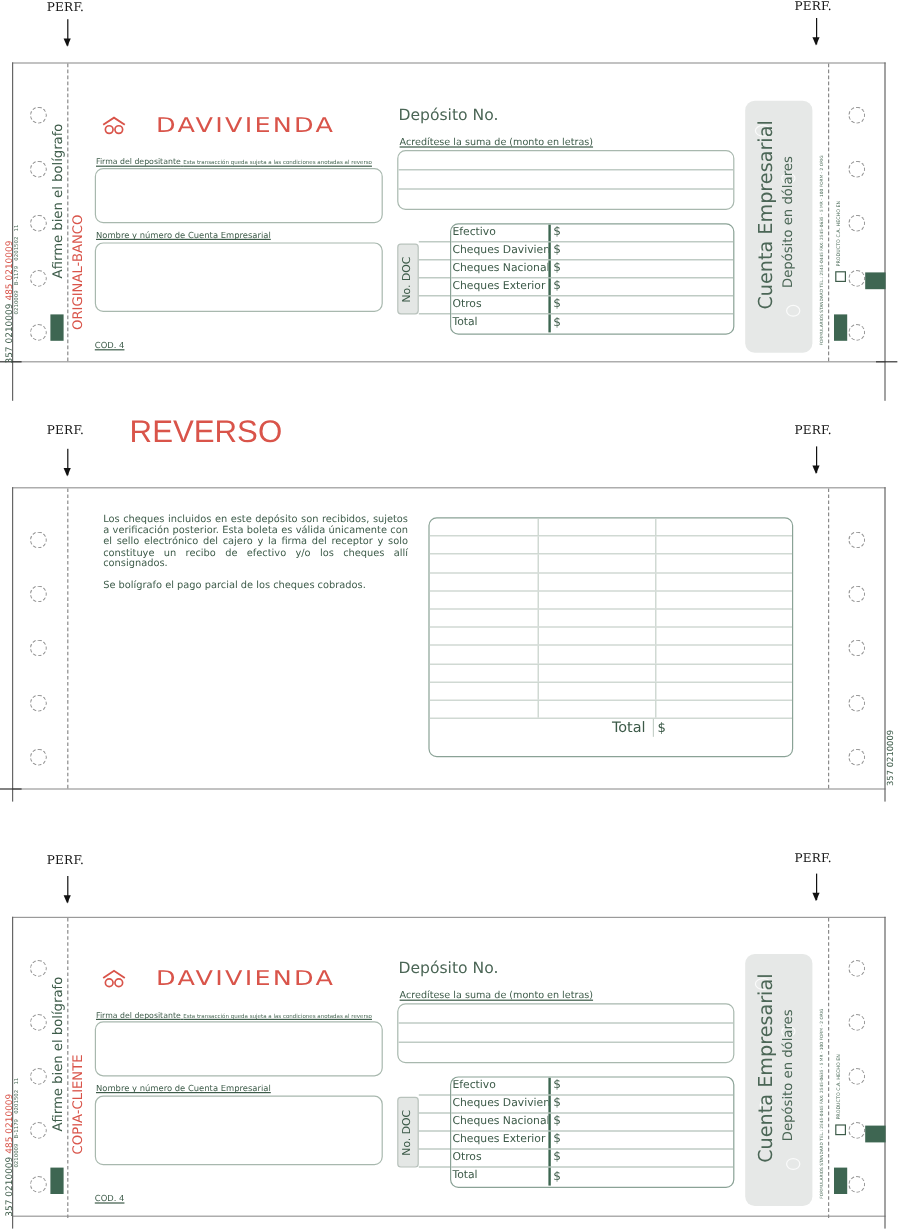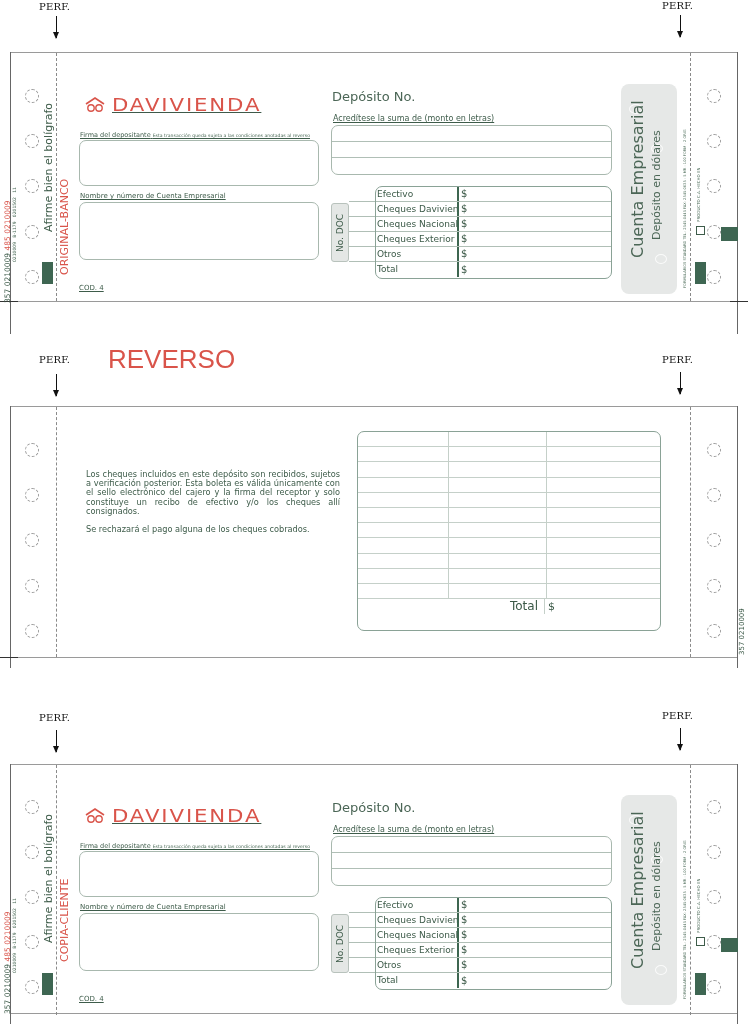--- a/index.html
+++ b/index.html
@@ -11,21 +11,21 @@
   .arrow { position: absolute; width: 1px; background: #111; }
   .arrow::after { content: ""; position: absolute; left: -3px; bottom: -1px; border-left: 3.5px solid transparent; border-right: 3.5px solid transparent; border-top: 7px solid #111; }
 
   .sheet { position: absolute; left: 10px; width: 728px; border-top: 1px solid #9a9a9a; border-bottom: 1px solid #9a9a9a; }
   .edge-l { position: absolute; left: 10px; width: 1px; background: #666; }
   .edge-r { position: absolute; left: 737px; width: 1px; background: #666; }
   .tick { position: absolute; background: #333; }
   .dash-v { position: absolute; width: 0; border-left: 1px dashed #8a8a8a; }
   .hole { position: absolute; width: 14px; height: 14px; border: 1px dashed #9a9a9a; border-radius: 50%; }
 
-  .logo { position: absolute; display: flex; align-items: center; gap: 6px; text-decoration: underline; }
+  .logo { position: absolute; display: flex; align-items: center; gap: 24px; }
   .logo-text { font-family: "DejaVu Sans", sans-serif; font-size: 17px; color: #d9544a; letter-spacing: 1.5px; font-weight: normal; transform: scaleX(1.25); transform-origin: left center; }
   .tiny { font-size: 4.5px; color: #4a6a57; }
   .lbl { font-size: 7.5px; color: #3e5c4a; white-space: nowrap; }
   .box { position: absolute; border: 1px solid #a8b8ae; border-radius: 7px; }
   .title-dep { position: absolute; font-size: 13px; color: #4b6656; }
   .amount-box { position: absolute; border: 1px solid #a8b8ae; border-radius: 7px; overflow: hidden; }
   .amount-box .ln { height: 16px; border-bottom: 1px solid #b0bfb6; }
   .amount-box .ln:last-child { border-bottom: none; }
 
   .totals { position: absolute; border: 1px solid #8aa296; border-radius: 7px; overflow: hidden; }
@@ -192,23 +192,23 @@
   <div class="hole" style="left:25px; top:533px;"></div>
   <div class="hole" style="left:25px; top:579px;"></div>
   <div class="hole" style="left:25px; top:624px;"></div>
   <div class="hole" style="left:707px; top:443px;"></div>
   <div class="hole" style="left:707px; top:488px;"></div>
   <div class="hole" style="left:707px; top:533px;"></div>
   <div class="hole" style="left:707px; top:579px;"></div>
   <div class="hole" style="left:707px; top:624px;"></div>
   <div class="vtext" style="left:738px; top:655px; font-size:7px; color:#3e5c4a;">357 0210009</div>
 
-  <div class="rev-text" style="left:86px; top:428px; width:254px;margin-top:42px;">
+  <div class="rev-text" style="left:86px; top:428px; width:254px;">
     <p>Los cheques incluidos en este depósito son recibidos, sujetos a verificación posterior. Esta boleta es válida únicamente con el sello electrónico del cajero y la firma del receptor y solo constituye un recibo de efectivo y/o los cheques allí consignados.</p>
-    <p>Se rechazará el pago alguna de los cheques cobrados.</p>
+    <p>Se bolígrafo el pago parcial de los cheques cobrados.</p>
   </div>
 
   <div class="chk-table" style="left:357px; top:431px; width:304px; height:200px;">
     <div class="chk-row">
         <div style="width:91px;"></div>
         <div style="width:98px;"></div>
         <div style="flex:1;"></div>
       </div>
     <div class="chk-row">
         <div style="width:91px;"></div>

